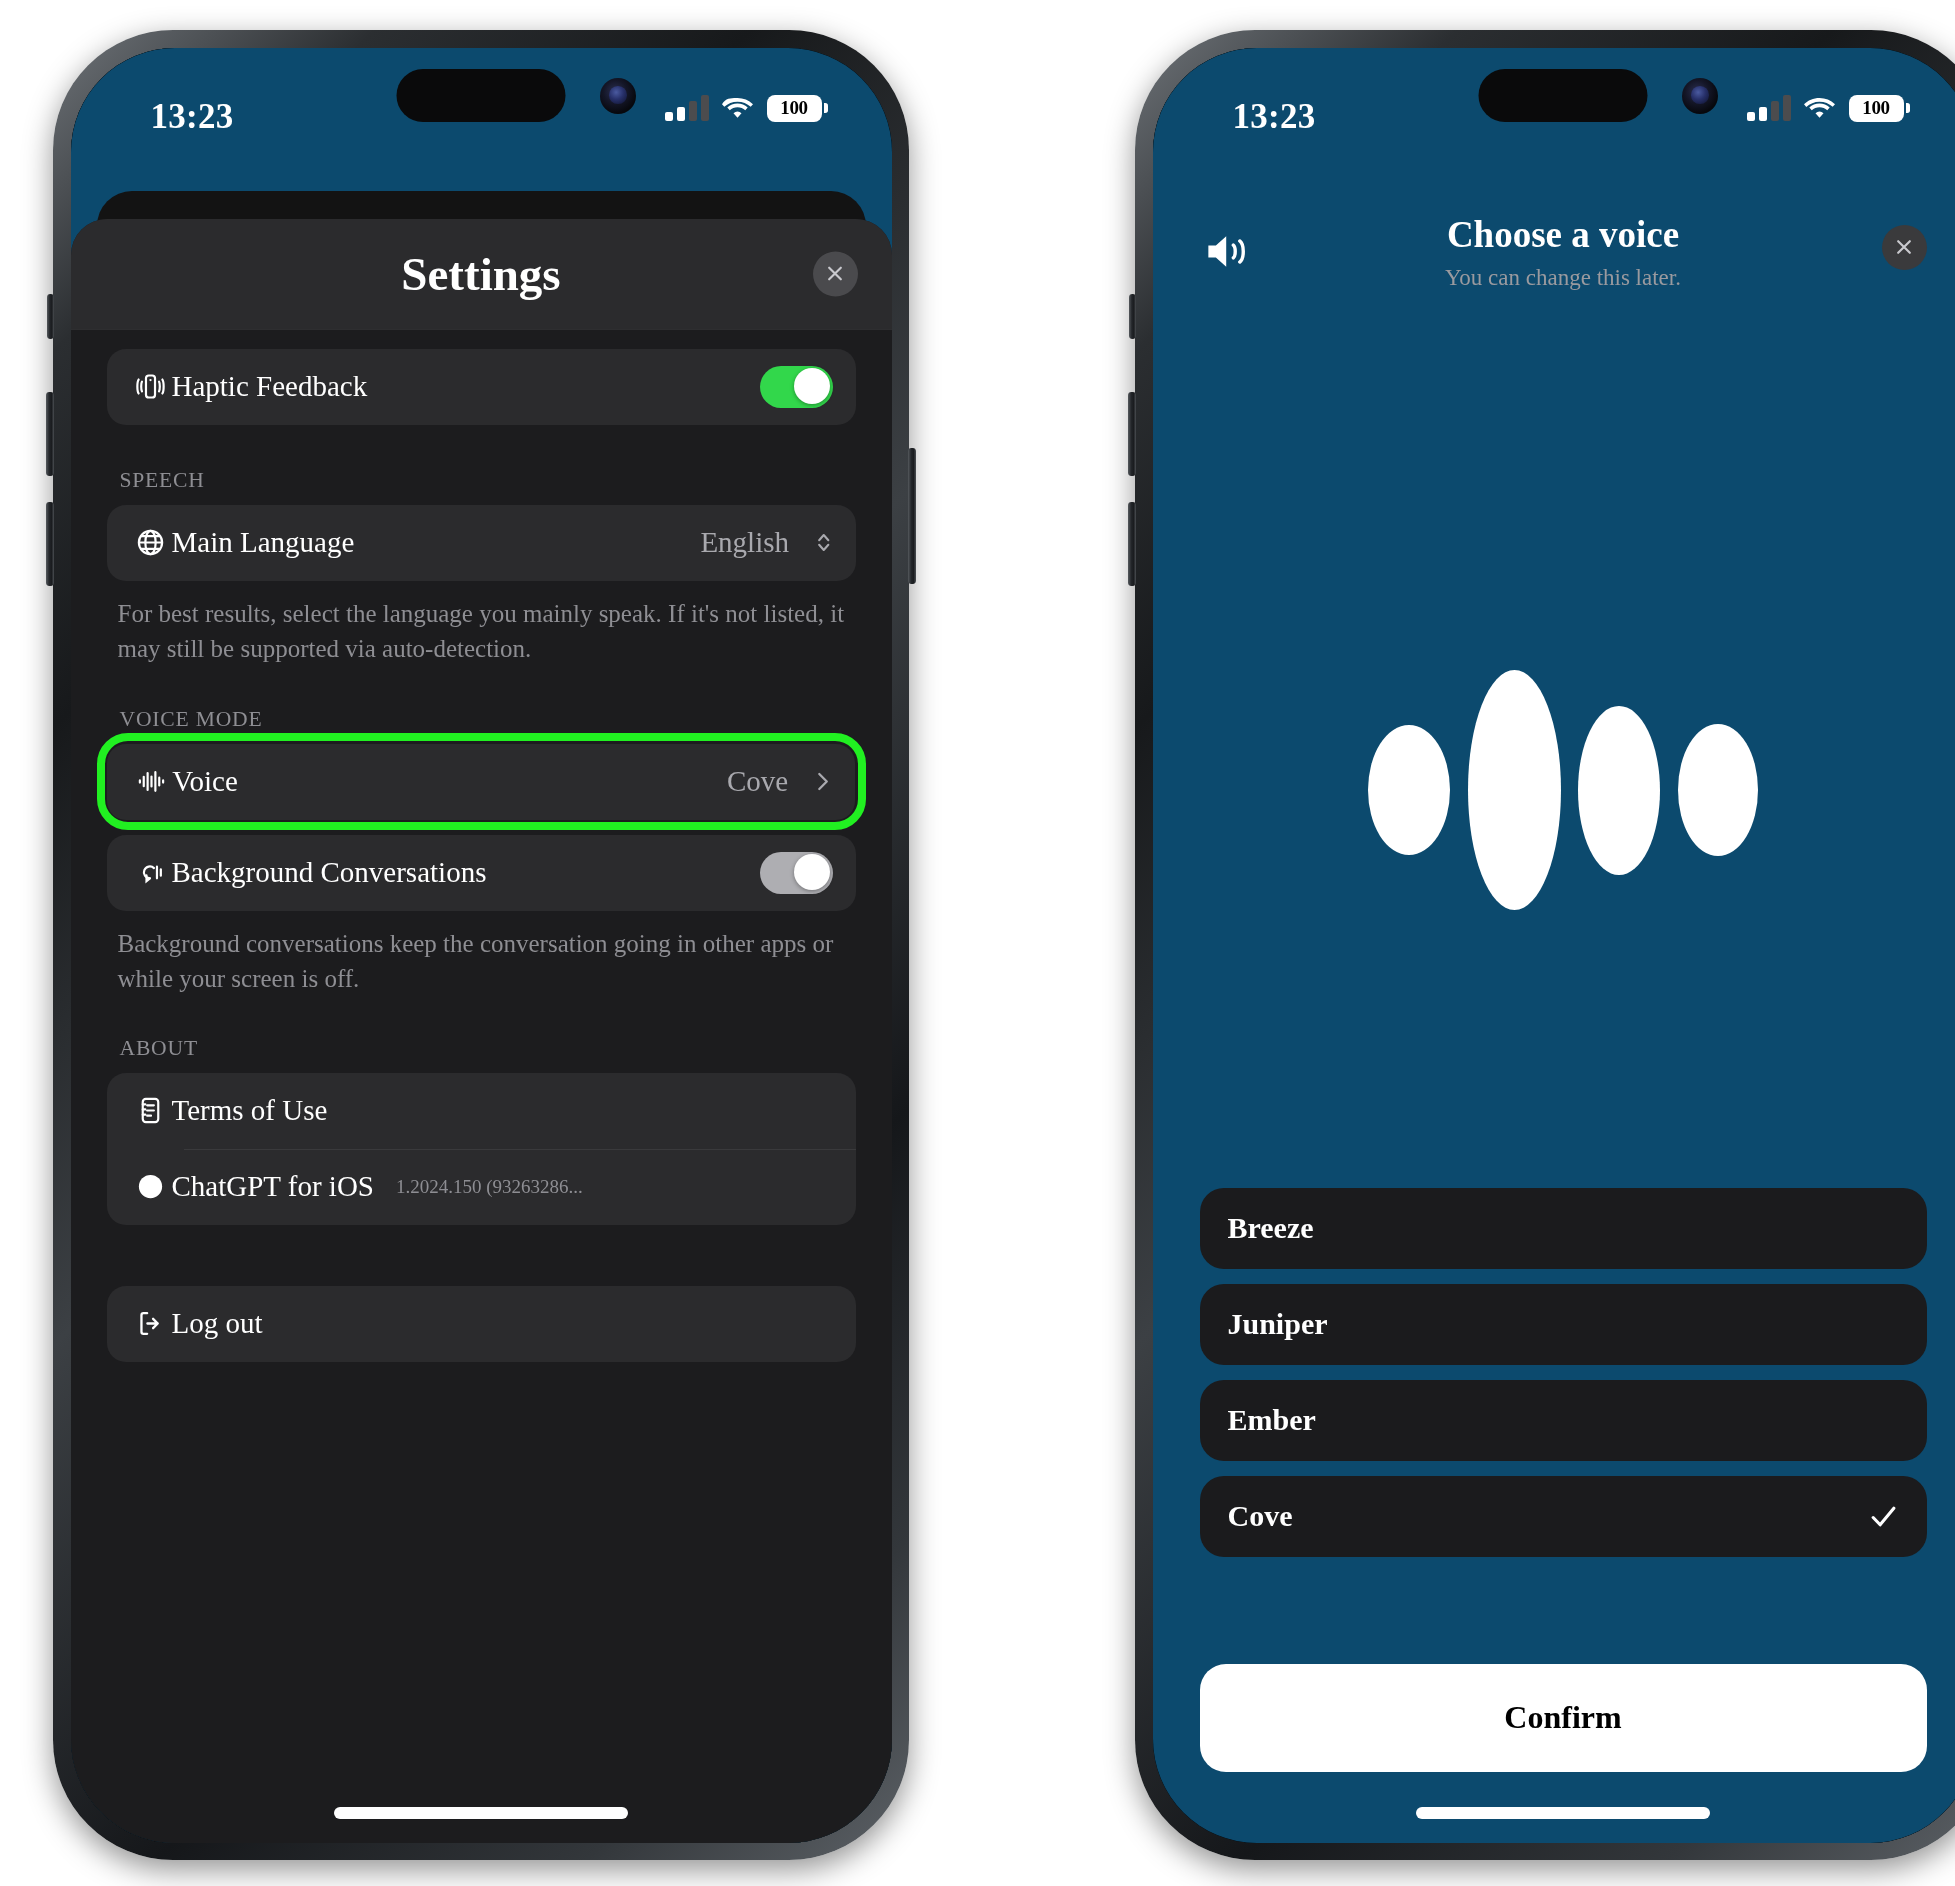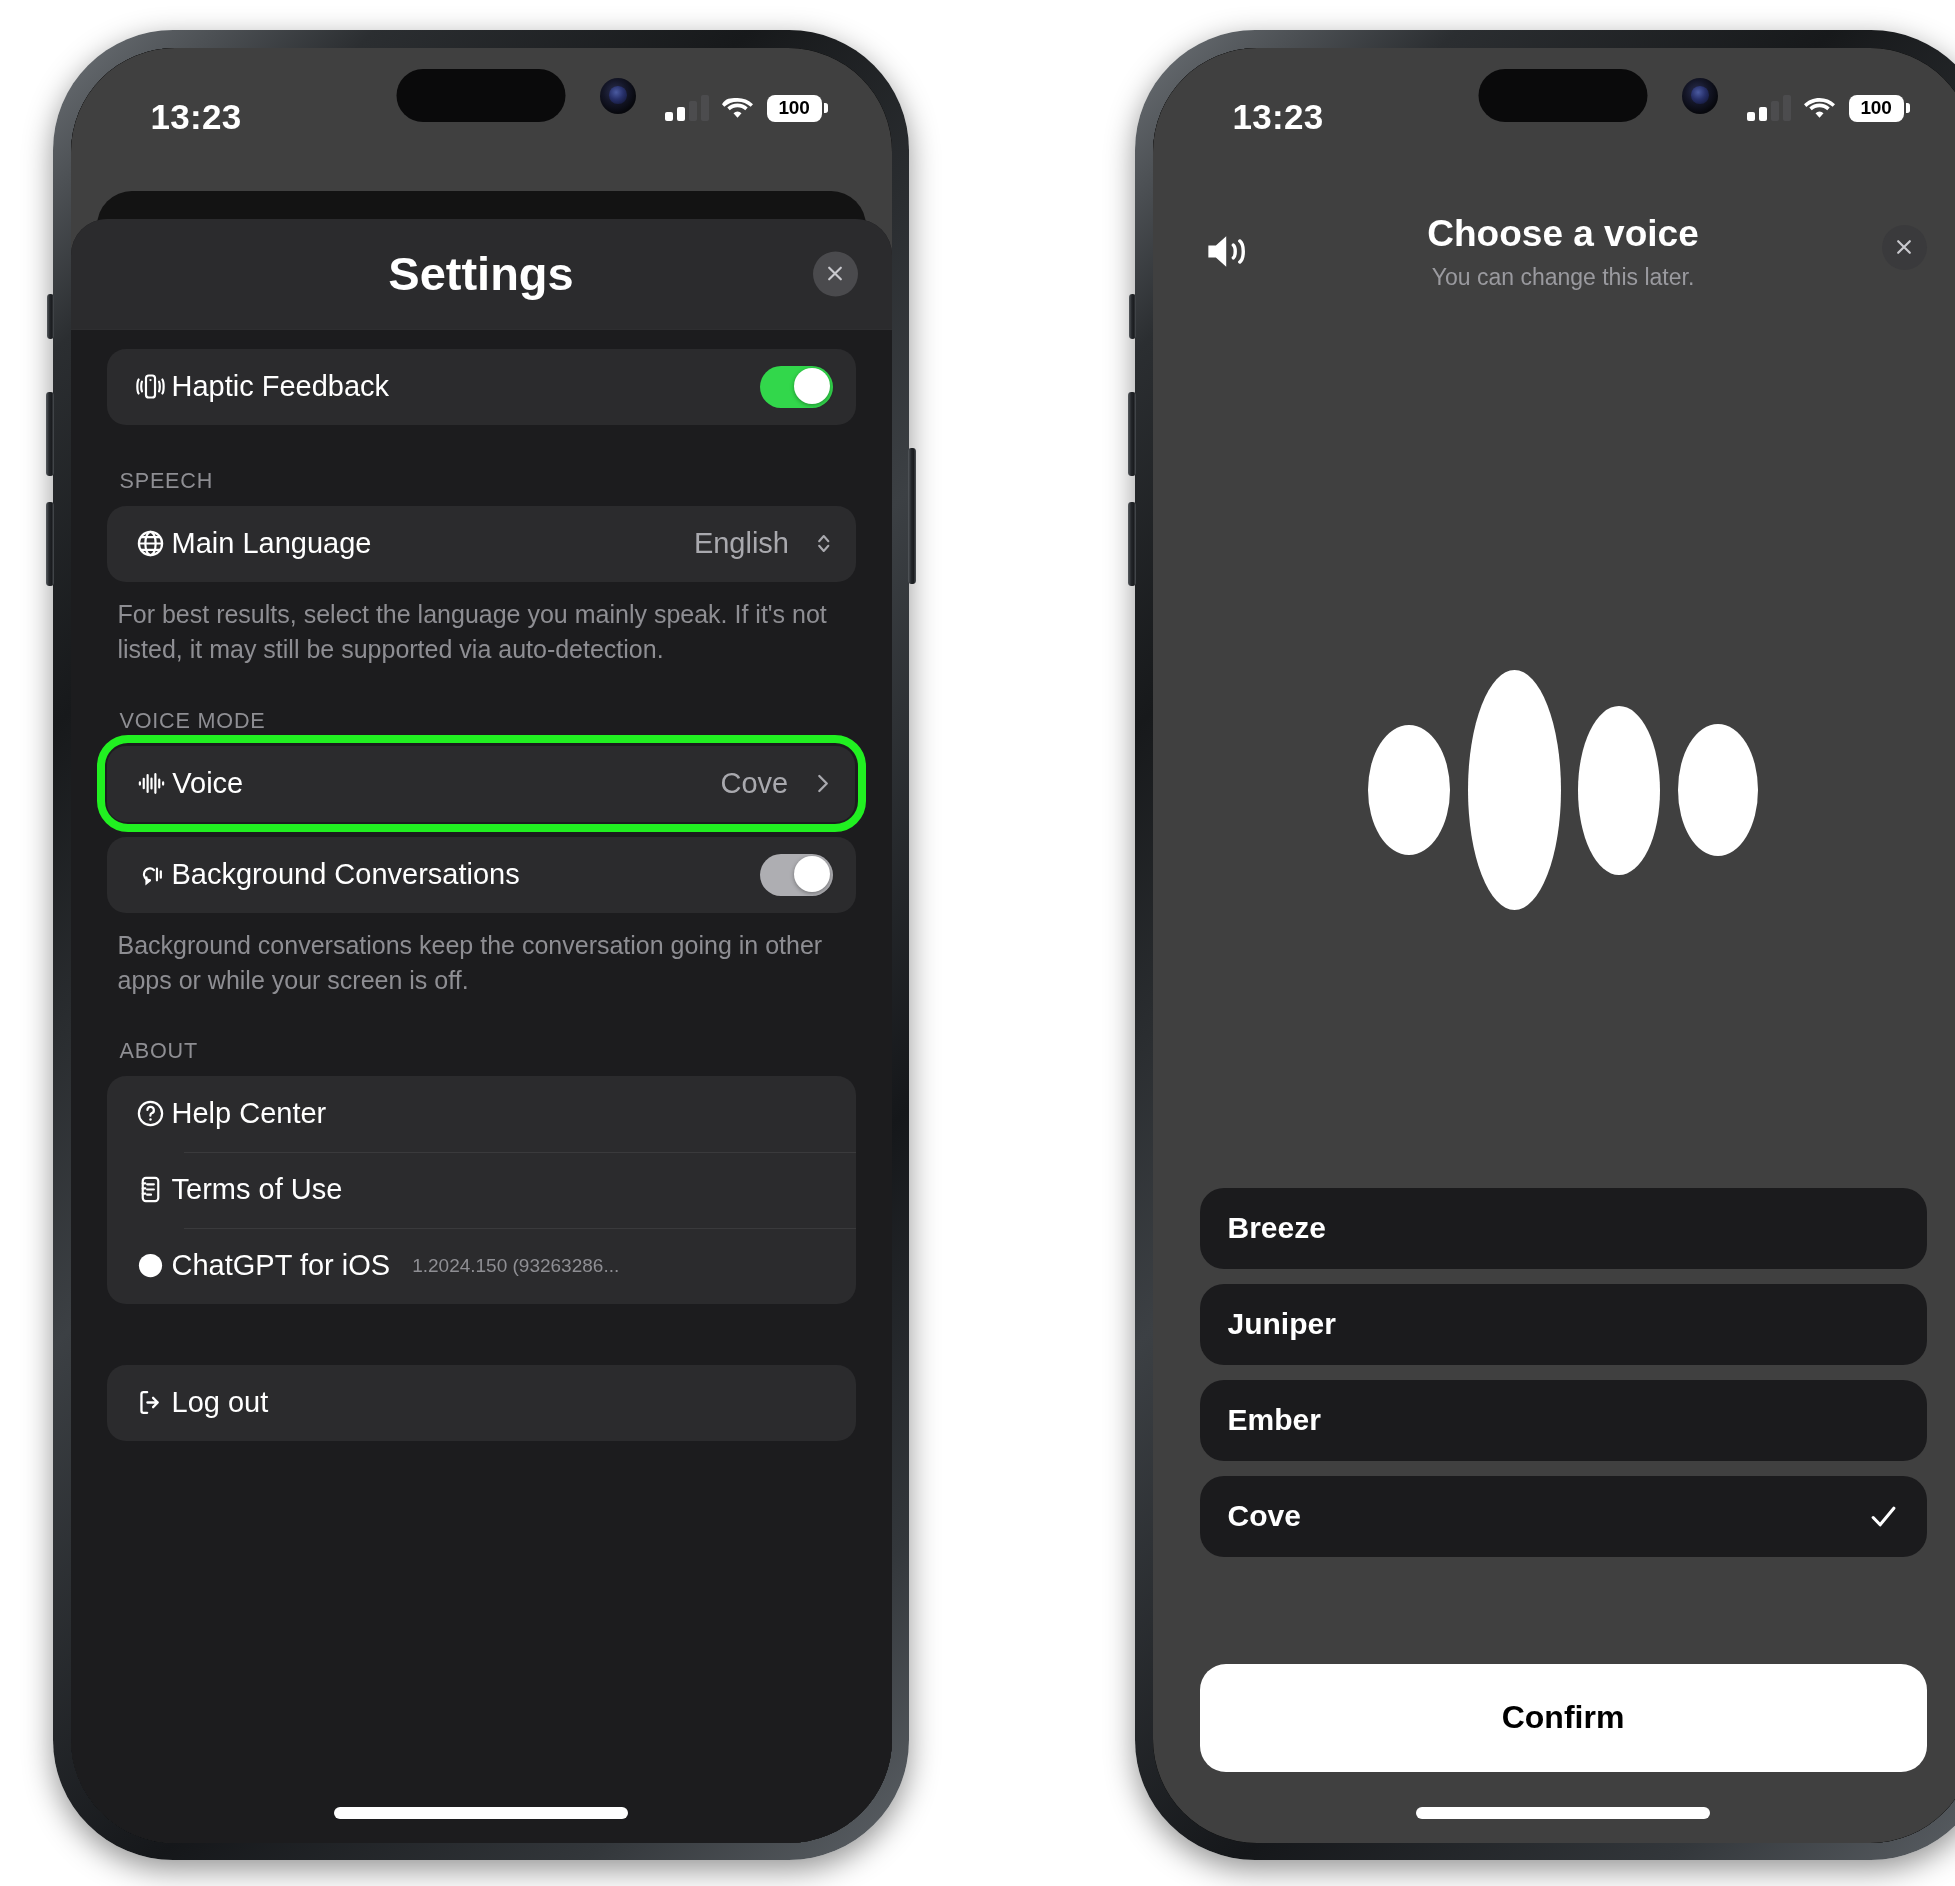--- a/index.html
+++ b/index.html
@@ -89,21 +89,21 @@
   }
 
   
   .home-ind {
     position: absolute; bottom: 24px; left: 50%; transform: translateX(-50%);
     width: 294px; height: 12px; border-radius: 6.7px; background: #fff;
     z-index: 45;
   }
 
   
-  .screen { position:absolute; inset:0; background:#404040; }
+  .screen { position:absolute; inset:0; background:#0c4a6e;font-family:Liberation Serif, serif; }
 
   .sheet-back {
     position:absolute; left: 26px; right: 26px; top: 143px; height: 115px;
     background:#131313; border-radius: 35px 35px 0 0;
   }
   .sheet {
     position:absolute; left: 0; right: 0; top: 171px; bottom: 0;
     background:#1c1c1e; border-radius: 36px 36px 0 0;
     overflow: hidden;
   }
@@ -327,30 +327,20 @@
                 </div>
               </div>
 
               <div class="foot-note">Background conversations keep the conversation going in other apps or while your screen is off.</div>
             </div>
 
             <div style="margin-top:39px">
               <div class="sect-hd">ABOUT</div>
               <div class="group">
 
-                <div class="row">
-                  <span class="ico">
-                    <svg viewBox="0 0 24 24" fill="none" stroke="#fff" stroke-width="1.7">
-                      <circle cx="12" cy="12" r="9"></circle>
-                      <path d="M9.6 9.3a2.5 2.5 0 1 1 3.2 2.5c-.6.3-.9.8-.9 1.5v.4" stroke-linecap="round"></path>
-                      <circle cx="12" cy="16.7" r="0.95" fill="#fff" stroke="none"></circle>
-                    </svg>
-                  </span>
-                  <span class="lbl">Help Center</span>
-                </div>
 
                 <div class="row">
                   <span class="ico">
                     <svg viewBox="0 0 24 24" fill="none" stroke="#fff" stroke-width="1.7" stroke-linecap="round">
                       <rect x="6" y="3" width="12" height="18" rx="2.4"></rect>
                       <path d="M9.4 8h5.2M9.4 12h5.2M9.4 16h3"></path>
                       <path d="M6 7.2h2M6 11.2h2M6 15.2h2"></path>
                     </svg>
                   </span>
                   <span class="lbl">Terms of Use</span>

